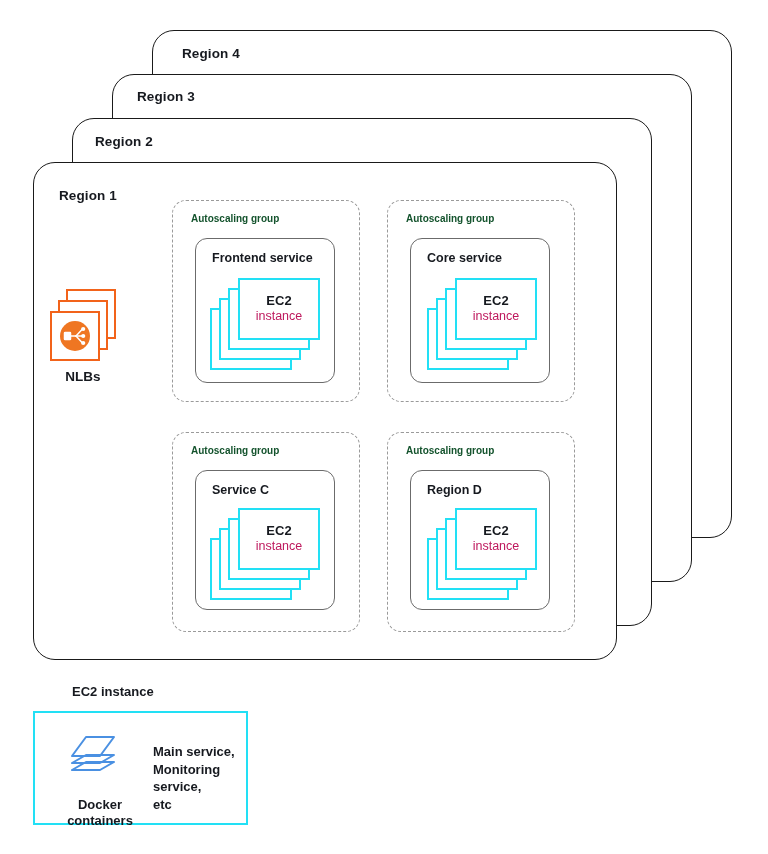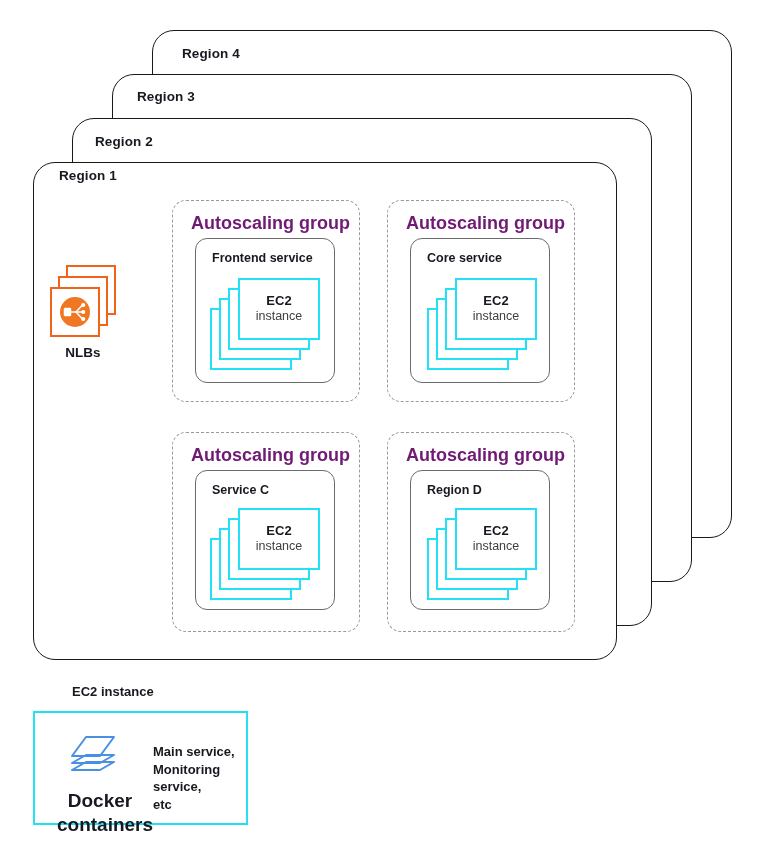--- a/index.html
+++ b/index.html
@@ -43,23 +43,23 @@
     position: absolute;
     border: 1.6px dashed #9a9a9a;
     border-radius: 14px;
     box-sizing: border-box;
     background: transparent;
   }
   .asg-label {
     position: absolute;
     left: 18px;
     top: 12px;
-    font-size: 18px;
+    font-size: 10px;
     font-weight: 600;
-    color: #701a75;
+    color: #14532d;
     white-space: nowrap;
   }
 
   
   .service-box {
     position: absolute;
     border: 1.6px solid #6b6b6b;
     border-radius: 12px;
     box-sizing: border-box;
     background: #ffffff;
@@ -106,26 +106,27 @@
     pointer-events: none;
   }
   .ec2-text .l1 {
     font-size: 13px;
     font-weight: 700;
     color: #16191f;
   }
   .ec2-text .l2 {
     font-size: 12.5px;
     font-weight: 400;
-    color: #404040;
+    color: #be185d;
   }
 
   
   .nlb-wrap {
     position: absolute;
+    margin-top: 24px;
   }
   .nlb-sq {
     position: absolute;
     width: 50px;
     height: 50px;
     border: 2.6px solid #f2631a;
     background: #ffffff;
     box-sizing: border-box;
   }
   .nlb-sq.s1 { left: 16px; top: 0px;  }
@@ -176,22 +177,22 @@
     box-sizing: border-box;
   }
   .docker-wrap {
     position: absolute;
     left: 22px;
     top: 18px;
     width: 86px;
     text-align: center;
   }
   .docker-label {
-    margin-top: 8px;
-    font-size: 19px;
+    margin-top: 16px;
+    font-size: 13px;
     font-weight: 700;
     color: #16191f;
     line-height: 1.25;
   }
   .legend-desc {
     position: absolute;
     left: 118px;
     top: 30px;
     font-size: 13px;
     font-weight: 700;
@@ -208,21 +209,21 @@
   <div class="region-card" style="left:152px; top:30px; width:580px; height:508px; z-index:1;"></div>
   <div class="region-label" style="left:182px; top:46px; z-index:2;">Region 4</div>
 
   <div class="region-card" style="left:112px; top:74px; width:580px; height:508px; z-index:3;"></div>
   <div class="region-label" style="left:137px; top:89px; z-index:4;">Region 3</div>
 
   <div class="region-card" style="left:72px; top:118px; width:580px; height:508px; z-index:5;"></div>
   <div class="region-label" style="left:95px; top:134px; z-index:6;">Region 2</div>
 
   <div class="region-card" style="left:33px; top:162px; width:584px; height:498px; z-index:7;"></div>
-  <div class="region-label" style="left:59px; top:168px; z-index:8;">Region 1</div>
+  <div class="region-label" style="left:59px; top:188px; z-index:8;">Region 1</div>
 
   <div class="nlb-wrap" style="left:50px; top:265px; width:66px; height:104px; z-index:10;">
     <div class="nlb-sq s1"></div>
     <div class="nlb-sq s2"></div>
     <div class="nlb-sq s3"></div>
     <div class="nlb-glyph">
       <svg width="36" height="36" viewBox="0 0 36 36">
         <circle cx="18" cy="18" r="15" fill="#ef7622"></circle>
         <g fill="#ffffff" stroke="#ffffff" stroke-width="1.5" stroke-linecap="round">
           <rect x="7.5" y="14.5" width="6" height="7" rx="0.6"></rect>

